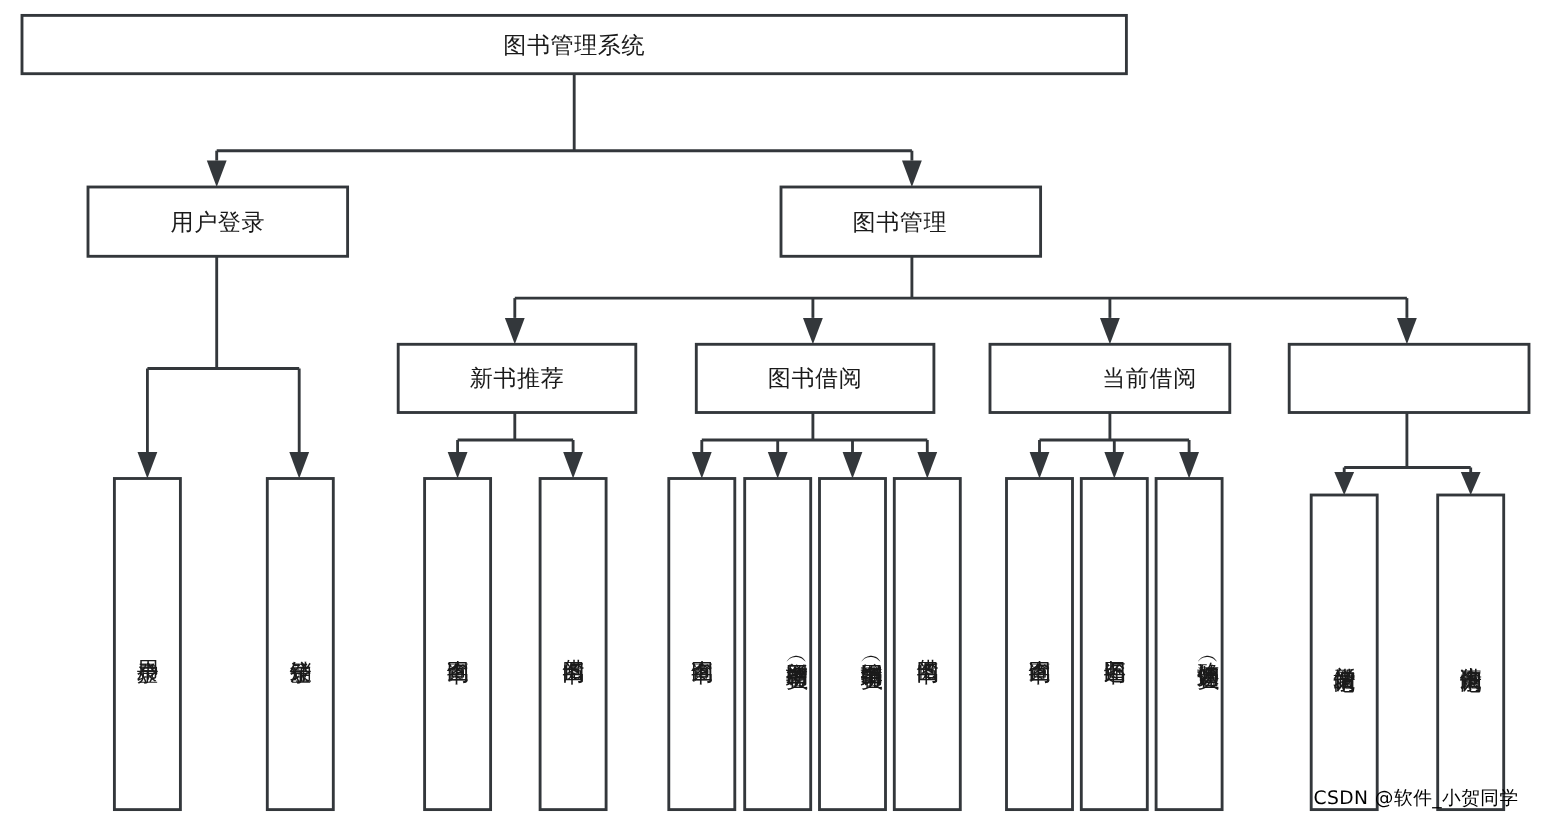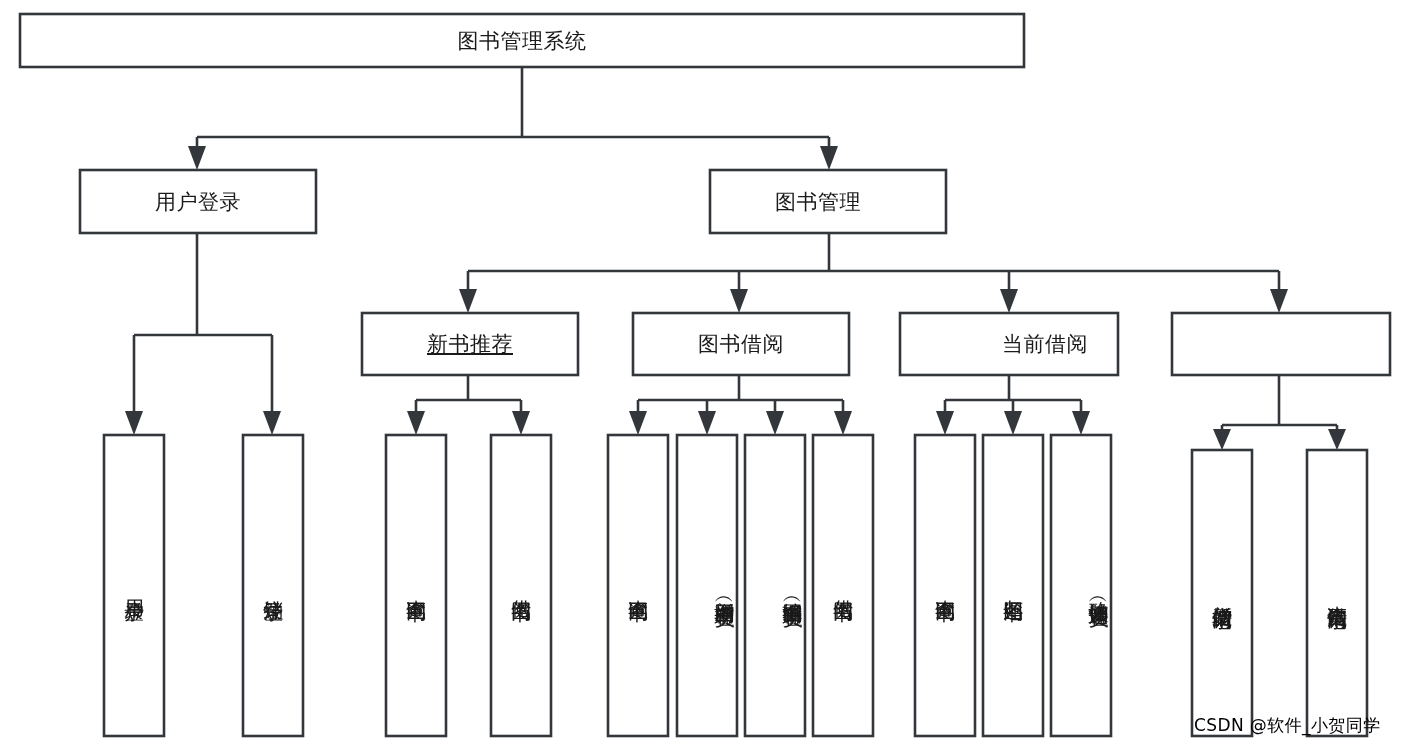--- a/index.html
+++ b/index.html
@@ -182,21 +182,21 @@
     <rect class="node-box" x="1192" y="450" width="60" height="286"></rect>
     <rect class="node-box" x="1307" y="450" width="60" height="286"></rect>
 
   </svg>
 
   <div class="node-label-h" style="left:20px; top:14px; width:1004px; height:53px;">图书管理系统</div>
 
   <div class="node-label-h" style="left:80px; top:170px; width:236px; height:63px;">用户登录</div>
   <div class="node-label-h" style="left:710px; top:170px; width:216px; height:63px;">图书管理</div>
 
-  <div class="node-label-h" style="left:362px; top:313px; width:216px; height:62px;text-decoration:underline;">新书推荐</div>
+  <div class="node-label-h" style="left:362px; top:313px; width:216px; height:62px;">新书推荐</div>
   <div class="node-label-h" style="left:633px; top:313px; width:216px; height:62px;border-radius:18px;">图书借阅</div>
   <div class="node-label-h" style="left:936px; top:313px; width:218px; height:62px;">当前借阅</div>
 
   <div class="node-label-v" style="left:104px; top:435px; width:60px; height:301px;">用户登录</div>
   <div class="node-label-v" style="left:243px; top:435px; width:60px; height:301px;">注销登录</div>
 
   <div class="node-label-v" style="left:386px; top:435px; width:60px; height:301px;">查询图书</div>
   <div class="node-label-v" style="left:491px; top:435px; width:60px; height:301px;">借阅图书</div>
 
   <div class="node-label-v" style="left:608px; top:435px; width:60px; height:301px;">查询图书</div>

